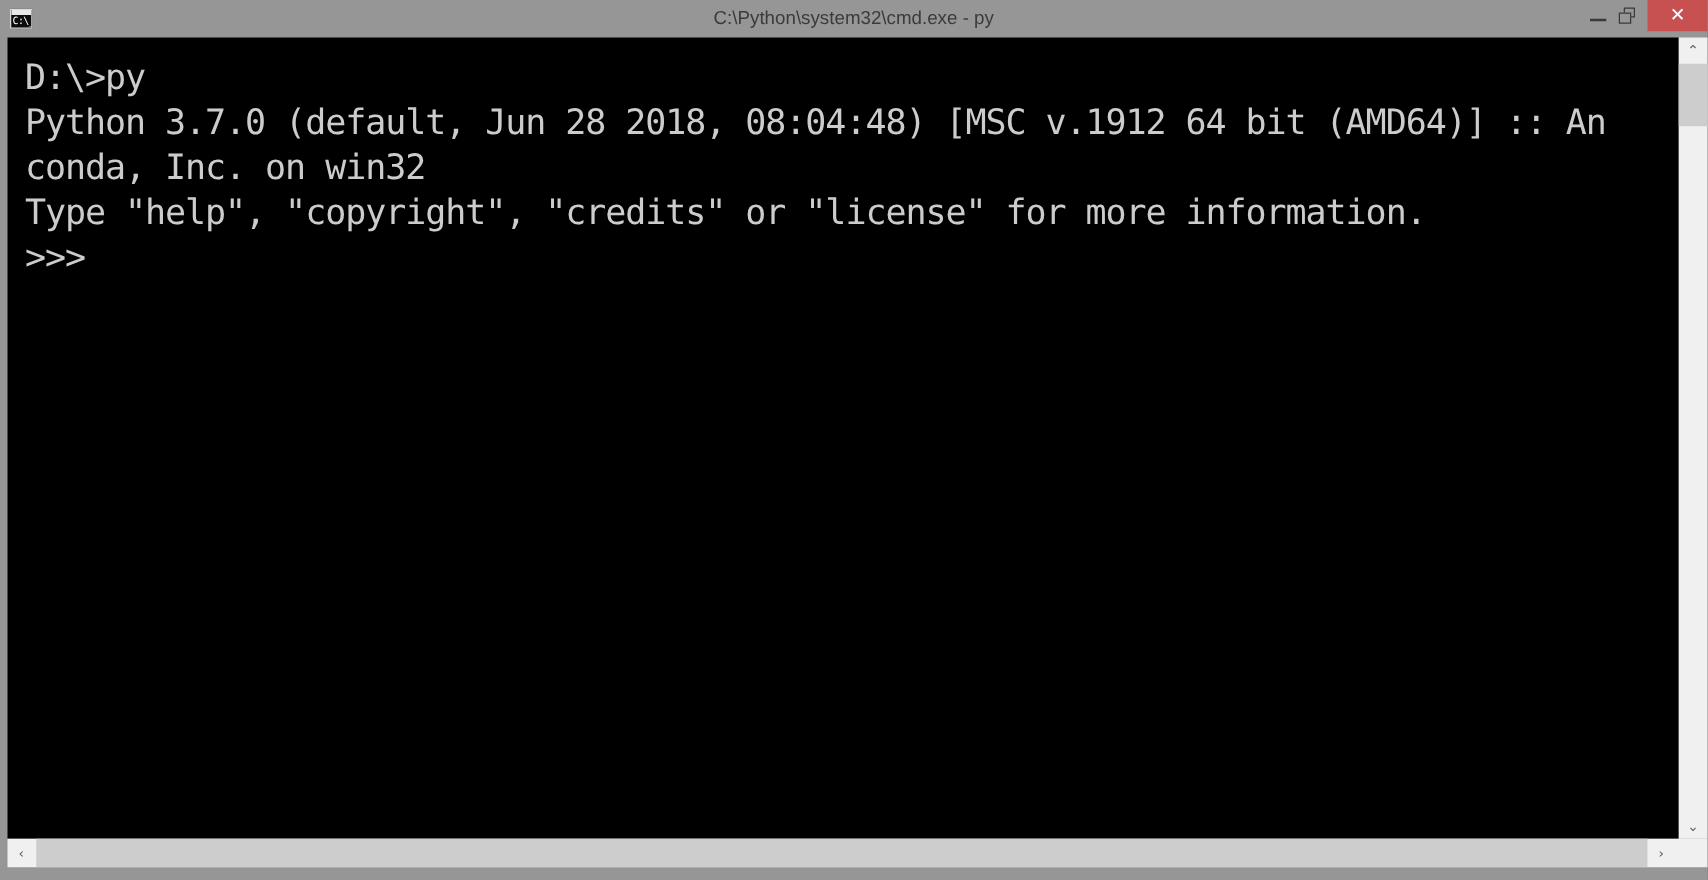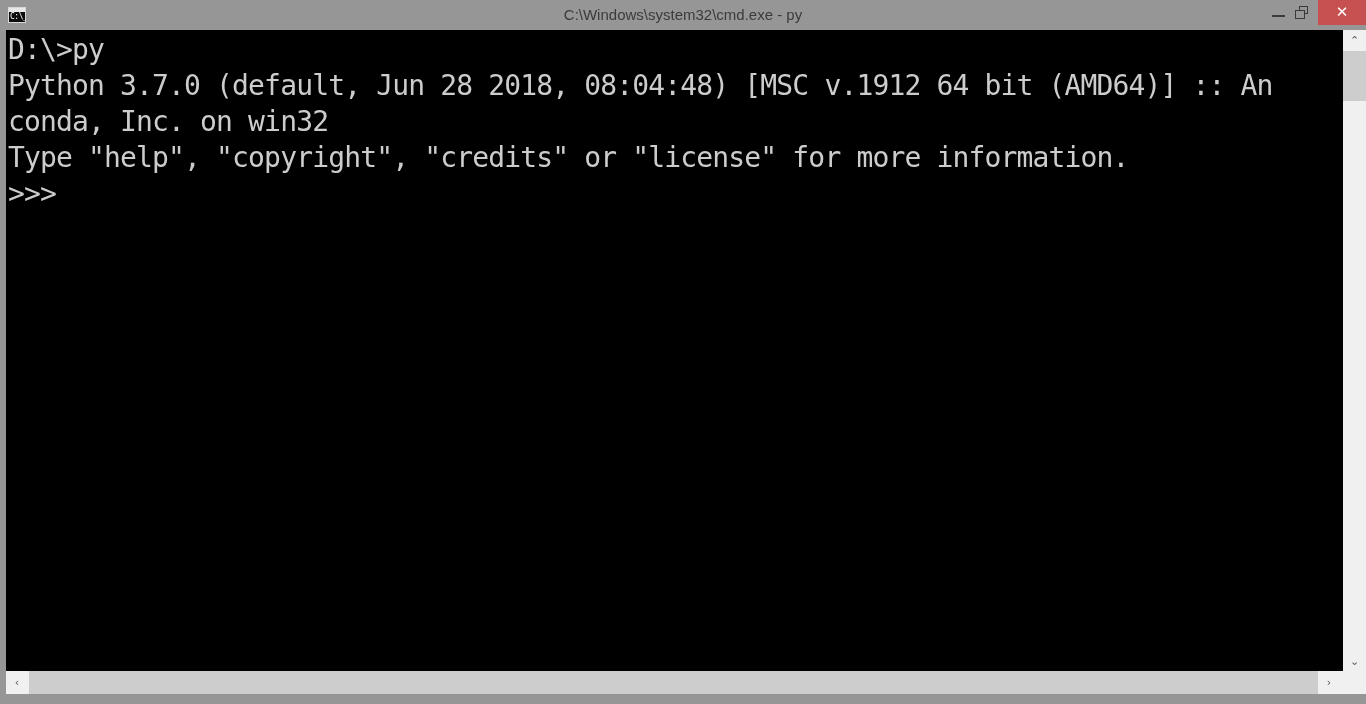--- a/index.html
+++ b/index.html
@@ -127,21 +127,21 @@
     top: 30px;
     width: 1337px;
     height: 641px;
     background: #000000;
     overflow: hidden;
   }
   .console-text {
     position: absolute;
     left: 2px;
     top: 2px;
-    margin: 0;
+    margin: 12px;
     padding: 0;
     font-family: "DejaVu Sans Mono", "Liberation Mono", monospace;
     font-size: 28px;
     line-height: 36px;
     color: #cccccc;
     white-space: pre;
     letter-spacing: -0.85px;
     user-select: text;
   }
 
@@ -227,21 +227,21 @@
 
 <div class="window">
 
   <div class="titlebar">
 
     <div class="title-icon">
       <div class="bar"></div>
       <div class="glyph">C:\_</div>
     </div>
 
-    <div class="title-text">C:\Windows\system32\cmd.exe - py</div>
+    <div class="title-text">C:\Python\system32\cmd.exe - py</div>
 
     <div class="winbtn btn-min">
       <div class="glyph-min"></div>
     </div>
 
     <div class="winbtn btn-max">
       <div class="glyph-restore">
         <div class="sq-back"></div>
         <div class="sq-front"></div>
       </div>

